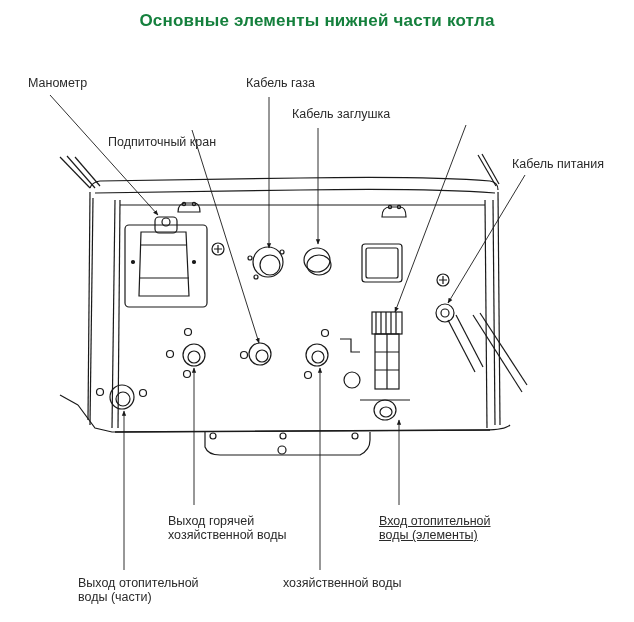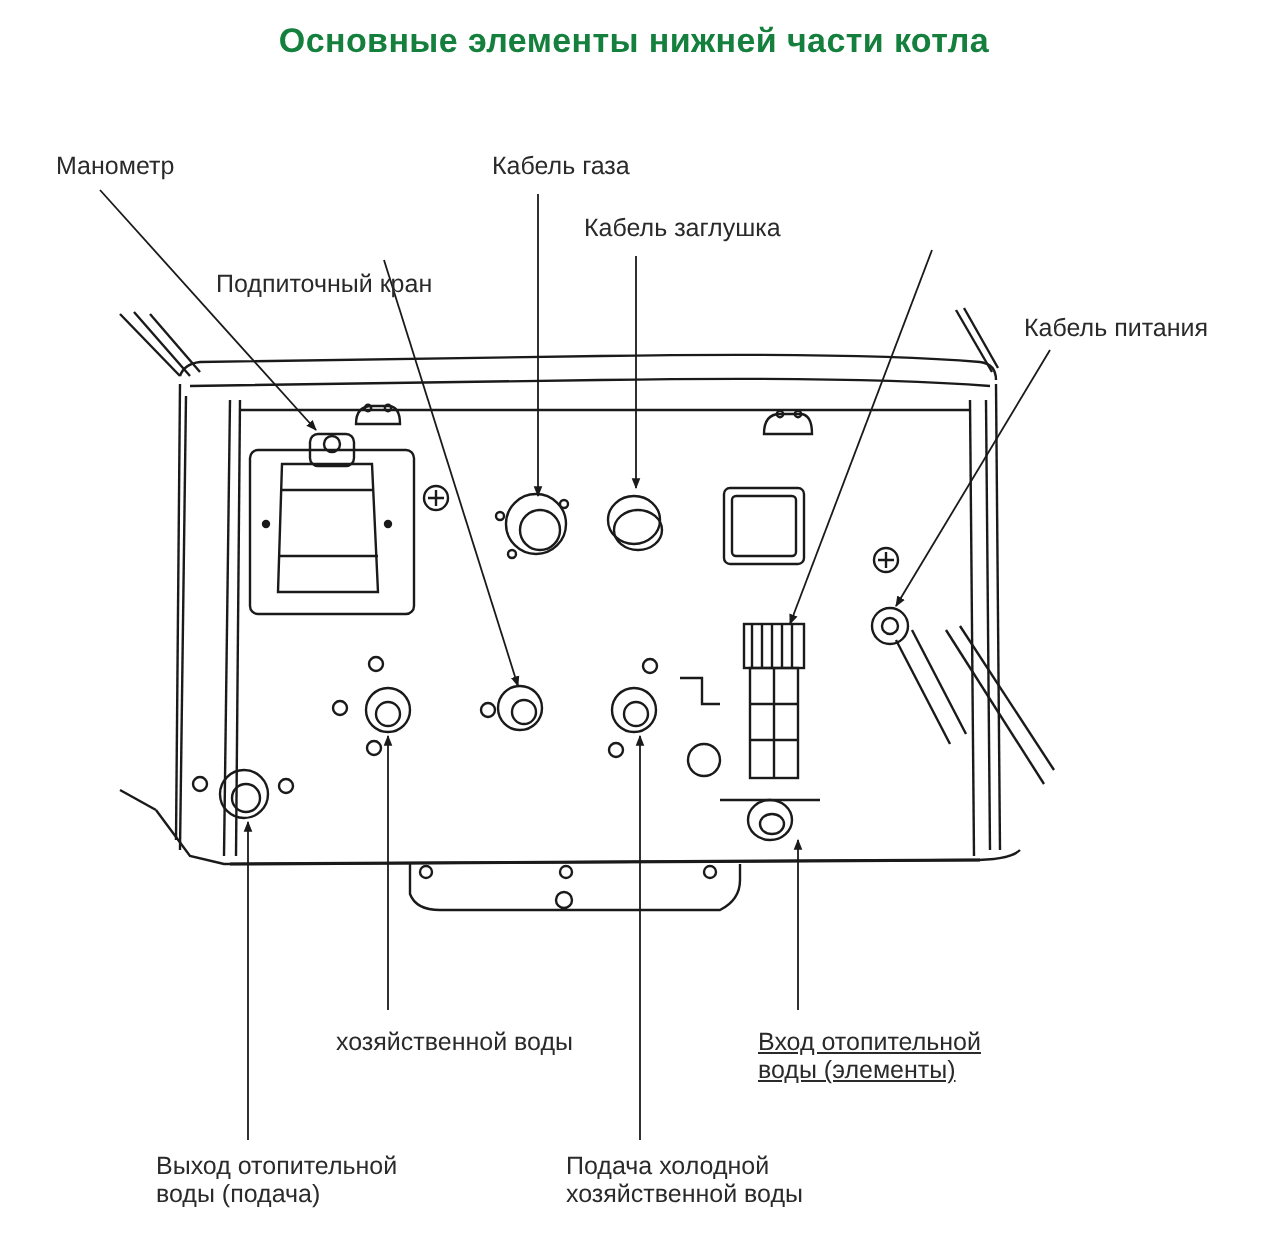--- a/index.html
+++ b/index.html
@@ -159,26 +159,26 @@
 </svg>
 
 <div class="lbl" style="left:28px;top:76px;text-align:right;">Манометр</div>
 <div class="lbl" style="left:246px;top:76px;">Кабель газа</div>
 <div class="lbl" style="left:108px;top:107px;margin-top:28px;">Подпиточный кран</div>
 <div class="lbl" style="left:292px;top:107px;">Кабель заглушка</div>
 <div class="lbl" style="left:457px;top:94px;">
 </div>
 <div class="lbl" style="left:512px;top:157px;">Кабель питания</div>
 <div class="lbl" style="left:168px;top:514px;">
+  <span>Выход горячей</span>
   <span>хозяйственной воды</span>
 </div>
 <div class="lbl" style="left:379px;top:514px;text-decoration:underline;">
   <span>Вход отопительной</span>
   <span>воды (элементы)</span>
 </div>
 <div class="lbl" style="left:78px;top:576px;">
   <span>Выход отопительной</span>
-  <span>воды (подача)</span>
+  <span>воды (части)</span>
 </div>
 <div class="lbl" style="left:283px;top:576px;">
-  <span>Подача холодной</span>
   <span>хозяйственной воды</span>
 </div>
 
 </body></html>

